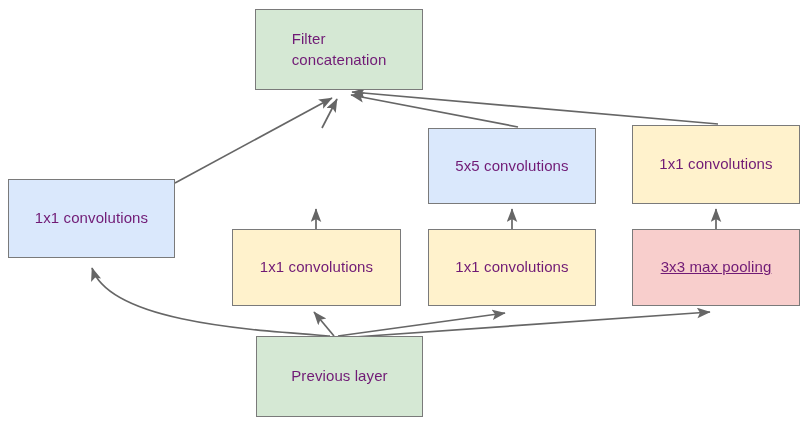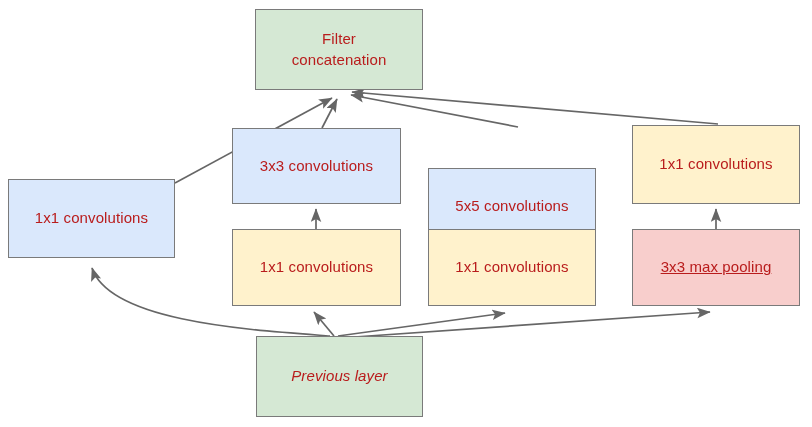--- a/index.html
+++ b/index.html
@@ -23,23 +23,23 @@
     height: 427px;
     pointer-events: none;
   }
   .node {
     position: absolute;
     box-sizing: border-box;
     border: 1.4px solid #7a7a7a;
     display: flex;
     align-items: center;
     justify-content: center;
-    text-align: center;
+    text-align: left;
     font-size: 15px;
-    color: #b91c1c;
+    color: #701a75;
     line-height: 1.35;
     letter-spacing: 0.1px;
     z-index: 2;
   }
   .node .label {
     white-space: pre-line;
     padding: 0 4px;
   }
 </style>
 </head>
@@ -79,41 +79,38 @@
 
   <div class="node" style="left: 255px; top: 9px; width: 168px; height: 81px; background: rgb(213, 232, 212); border-color: rgb(122, 122, 122);">
     <span class="label">Filter
 concatenation</span>
   </div>
 
   <div class="node" style="left: 8px; top: 179px; width: 167px; height: 79px; background: rgb(218, 232, 252); border-color: rgb(122, 122, 122);">
     <span class="label">1x1 convolutions</span>
   </div>
 
-  <div class="node" style="left: 232px; top: 128px; width: 169px; height: 76px; background: rgb(218, 232, 252); border-color: rgb(122, 122, 122);">
-    <span class="label">3x3 convolutions</span>
-  </div>
 
-  <div class="node" style="left: 428px; top: 128px; width: 168px; height: 76px; background: rgb(218, 232, 252); border-color: rgb(122, 122, 122); margin-top: 40px;">
+  <div class="node" style="left: 428px; top: 128px; width: 168px; height: 76px; background: rgb(218, 232, 252); border-color: rgb(122, 122, 122);">
     <span class="label">5x5 convolutions</span>
   </div>
 
   <div class="node" style="left: 632px; top: 125px; width: 168px; height: 79px; background: rgb(255, 242, 204); border-color: rgb(122, 122, 122);">
     <span class="label">1x1 convolutions</span>
   </div>
 
   <div class="node" style="left: 232px; top: 229px; width: 169px; height: 77px; background: rgb(255, 242, 204); border-color: rgb(122, 122, 122);">
     <span class="label">1x1 convolutions</span>
   </div>
 
   <div class="node" style="left: 428px; top: 229px; width: 168px; height: 77px; background: rgb(255, 242, 204); border-color: rgb(122, 122, 122);">
     <span class="label">1x1 convolutions</span>
   </div>
 
   <div class="node" style="left: 632px; top: 229px; width: 168px; height: 77px; background: rgb(248, 206, 204); border-color: rgb(122, 122, 122); text-decoration: underline;">
     <span class="label">3x3 max pooling</span>
   </div>
 
-  <div class="node" style="left: 256px; top: 336px; width: 167px; height: 81px; background: rgb(213, 232, 212); border-color: rgb(122, 122, 122); font-style: italic;">
+  <div class="node" style="left: 256px; top: 336px; width: 167px; height: 81px; background: rgb(213, 232, 212); border-color: rgb(122, 122, 122);">
     <span class="label">Previous layer</span>
   </div>
 
 </div>
 
 </body></html>

